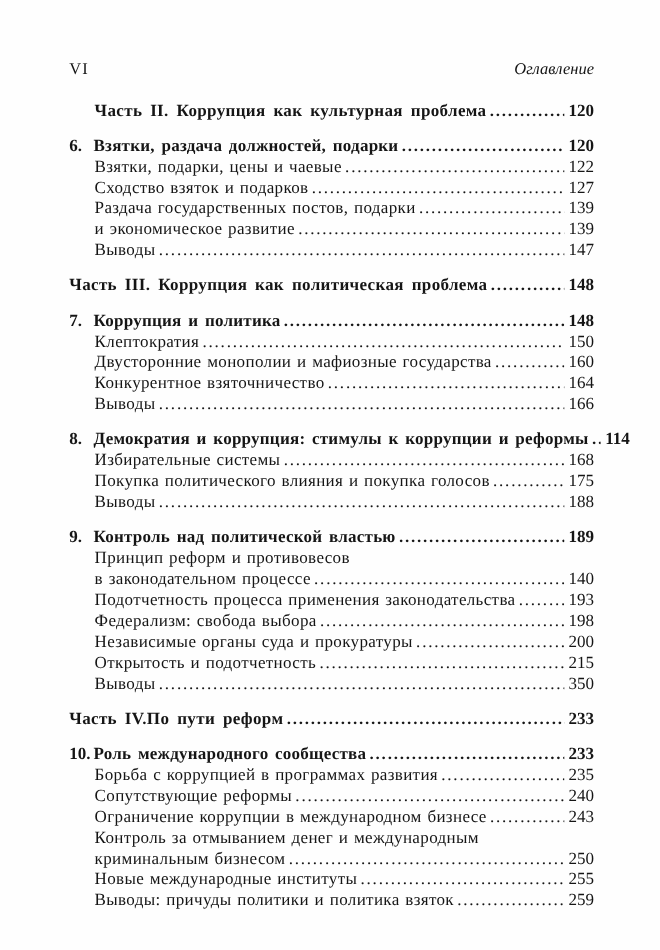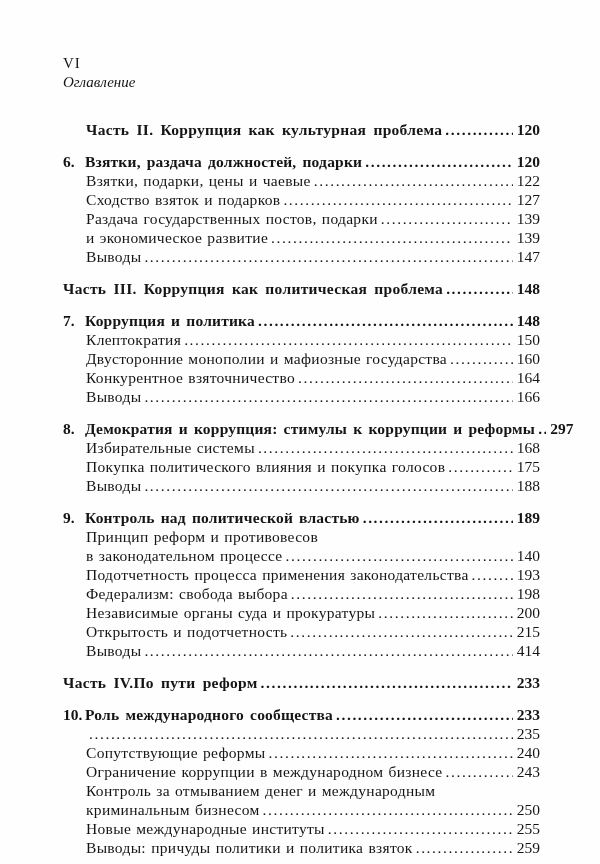--- a/index.html
+++ b/index.html
@@ -18,22 +18,21 @@
     font-size: 15.5px;
     box-sizing: border-box;
     padding: 54px 60px 40px 63px;
     overflow: hidden;
   }
   .running-head {
     display: flex;
     justify-content: space-between;
     align-items: baseline;
     line-height: 19px;
-    margin-bottom: 28px;
-    flex-direction: column;
+    margin-bottom: 18px;
   }
   .folio {
     letter-spacing: 1px;
     font-size: 15px;
   }
   .running-title {
     font-style: italic;
     font-size: 15px;
   }
   .toc-list { width: 100%; }
@@ -146,21 +145,21 @@
       </div>
       <div class="toc-row kind-sub">
         <span class="title">Выводы</span>
         <span class="leader">................................................................................................................................................................</span>
         <span class="pagenum">166</span>
       </div>
       <div class="toc-row kind-chapter">
         <span class="num">8.</span>
         <span class="title">Демократия и коррупция: стимулы к коррупции и реформы</span>
         <span class="leader">................................................................................................................................................................</span>
-        <span class="pagenum">297</span>
+        <span class="pagenum">114</span>
       </div>
       <div class="toc-row kind-sub">
         <span class="title">Избирательные системы</span>
         <span class="leader">................................................................................................................................................................</span>
         <span class="pagenum">168</span>
       </div>
       <div class="toc-row kind-sub">
         <span class="title">Покупка политического влияния и покупка голосов</span>
         <span class="leader">................................................................................................................................................................</span>
         <span class="pagenum">175</span>
@@ -200,34 +199,35 @@
         <span class="pagenum">200</span>
       </div>
       <div class="toc-row kind-sub">
         <span class="title">Открытость и подотчетность</span>
         <span class="leader">................................................................................................................................................................</span>
         <span class="pagenum">215</span>
       </div>
       <div class="toc-row kind-sub">
         <span class="title">Выводы</span>
         <span class="leader">................................................................................................................................................................</span>
-        <span class="pagenum">414</span>
+        <span class="pagenum">350</span>
       </div>
       <div class="toc-row kind-part">
         <span class="title">Часть IV.По пути реформ</span>
         <span class="leader">................................................................................................................................................................</span>
         <span class="pagenum">233</span>
       </div>
       <div class="toc-row kind-chapter">
         <span class="num">10.</span>
         <span class="title">Роль международного сообщества</span>
         <span class="leader">................................................................................................................................................................</span>
         <span class="pagenum">233</span>
       </div>
       <div class="toc-row kind-sub">
+        <span class="title">Борьба с коррупцией в программах развития</span>
         <span class="leader">................................................................................................................................................................</span>
         <span class="pagenum">235</span>
       </div>
       <div class="toc-row kind-sub">
         <span class="title">Сопутствующие реформы</span>
         <span class="leader">................................................................................................................................................................</span>
         <span class="pagenum">240</span>
       </div>
       <div class="toc-row kind-sub">
         <span class="title">Ограничение коррупции в международном бизнесе</span>

